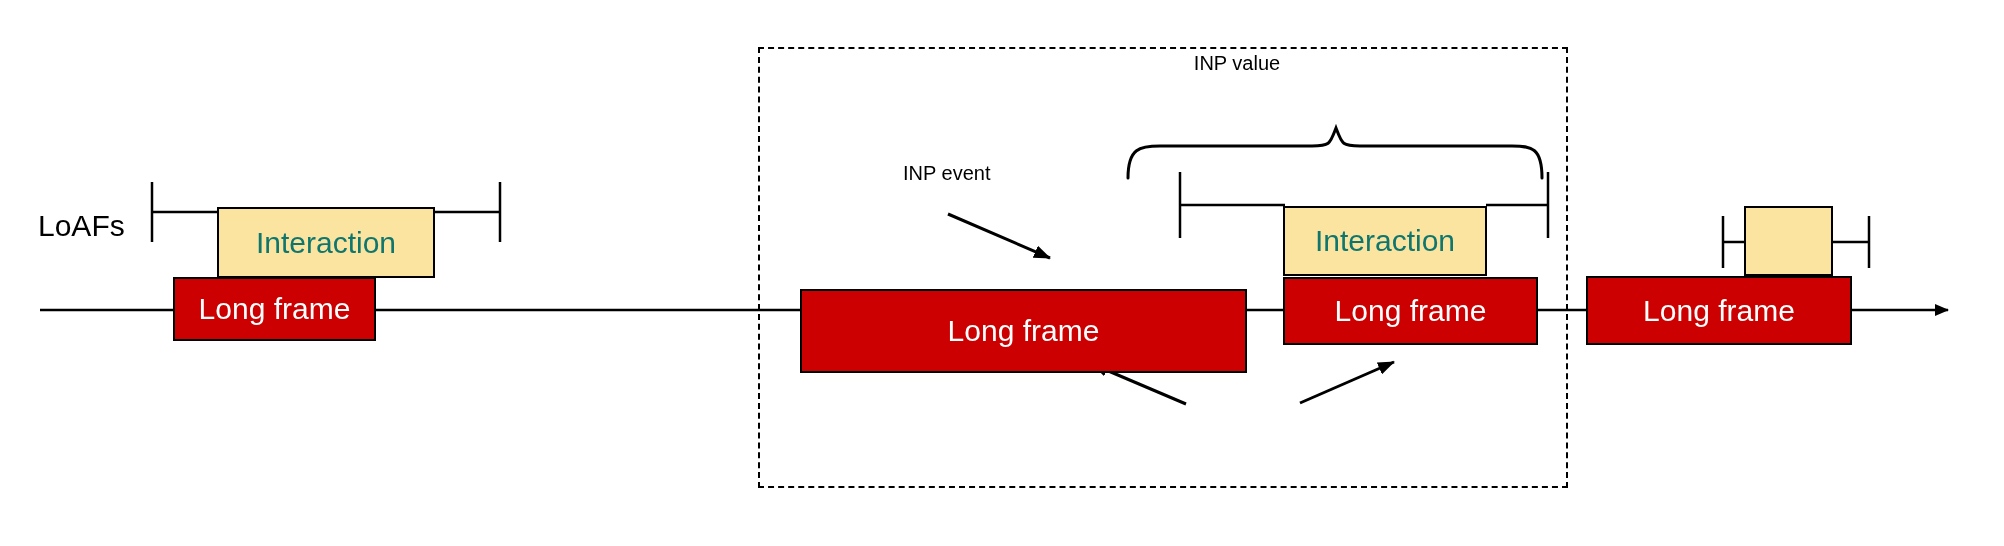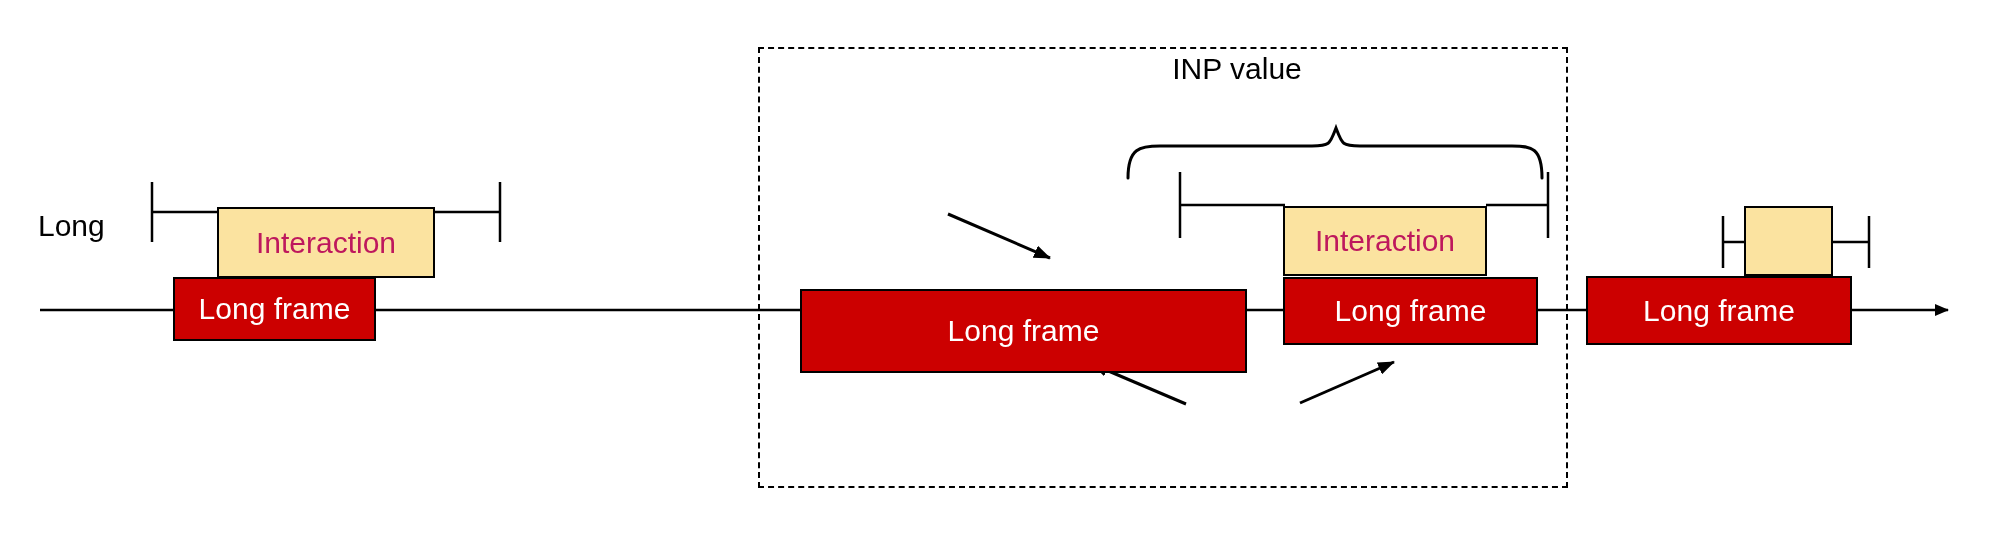--- a/index.html
+++ b/index.html
@@ -3,24 +3,24 @@
 <meta charset="utf-8">
 <style>
   html,body{margin:0;padding:0;background:#ffffff;}
   body{font-family:"Liberation Sans",sans-serif;}
   #stage{position:relative;width:2004px;height:546px;background:#ffffff;overflow:hidden;}
   svg#canvas{position:absolute;left:0;top:0;width:2004px;height:546px;}
   .lbl{position:absolute;white-space:nowrap;color:#000;font-family:"Liberation Sans",sans-serif;}
   .box-txt{position:absolute;display:flex;align-items:center;justify-content:center;
            box-sizing:border-box;white-space:nowrap;font-family:"Liberation Sans",sans-serif;}
   .redbox{background:#cc0000;border:2px solid #000;color:#ffffff;font-size:30px;}
-  .yellowbox{background:#fbe3a0;border:2px solid #000;color:#be185d;font-size:30px;}
+  .yellowbox{background:#fbe3a0;border:2px solid #000;color:#0f766e;font-size:30px;}
   .dashbox{position:absolute;box-sizing:border-box;border:2.5px dashed #000;background:transparent;}
   .timelabel{font-size:30px;}
-  .annot{font-size:30px;}
+  .annot{font-size:20px;}
 </style>
 </head>
 <body>
 
 <div id="stage">
 
   <div class="dashbox" style="left:758px;top:47px;width:810px;height:441px;"></div>
 
   <svg id="canvas" viewBox="0 0 2004 546" xmlns="http://www.w3.org/2000/svg">
     <defs>
@@ -73,33 +73,34 @@
     </g>
 
     <g>
       <line x1="1186" y1="404" x2="1092" y2="364" stroke="#000" stroke-width="3" marker-end="url(#arrowSmall)"></line>
     </g>
     <g>
       <line x1="1300" y1="403" x2="1394" y2="362" stroke="#000" stroke-width="3" marker-end="url(#arrowSmall)"></line>
     </g>
   </svg>
 
-  <div class="lbl timelabel" style="left:38px;top:209px;">Long</div>
+  <div class="lbl timelabel" style="left:38px;top:209px;">LoAFs</div>
 
   <div class="box-txt redbox" style="left:173px;top:277px;width:203px;height:64px;">Long frame</div>
 
   <div class="box-txt redbox" style="left:800px;top:289px;width:447px;height:84px;">Long frame</div>
 
   <div class="box-txt redbox" style="left:1283px;top:277px;width:255px;height:68px;">Long frame</div>
 
   <div class="box-txt redbox" style="left:1586px;top:276px;width:266px;height:69px;">Long frame</div>
 
   <div class="box-txt yellowbox" style="left:217px;top:207px;width:218px;height:71px;">Interaction</div>
 
   <div class="box-txt yellowbox" style="left:1283px;top:206px;width:204px;height:70px;">Interaction</div>
 
   <div class="box-txt yellowbox" style="left:1744px;top:206px;width:89px;height:70px;"></div>
 
+  <div class="lbl annot" style="left:903px;top:162px;">INP event</div>
 
   <div class="lbl annot" style="left:1237px;top:52px;transform:translateX(-50%);">INP value</div>
 
 
 </div>
 
 </body></html>

